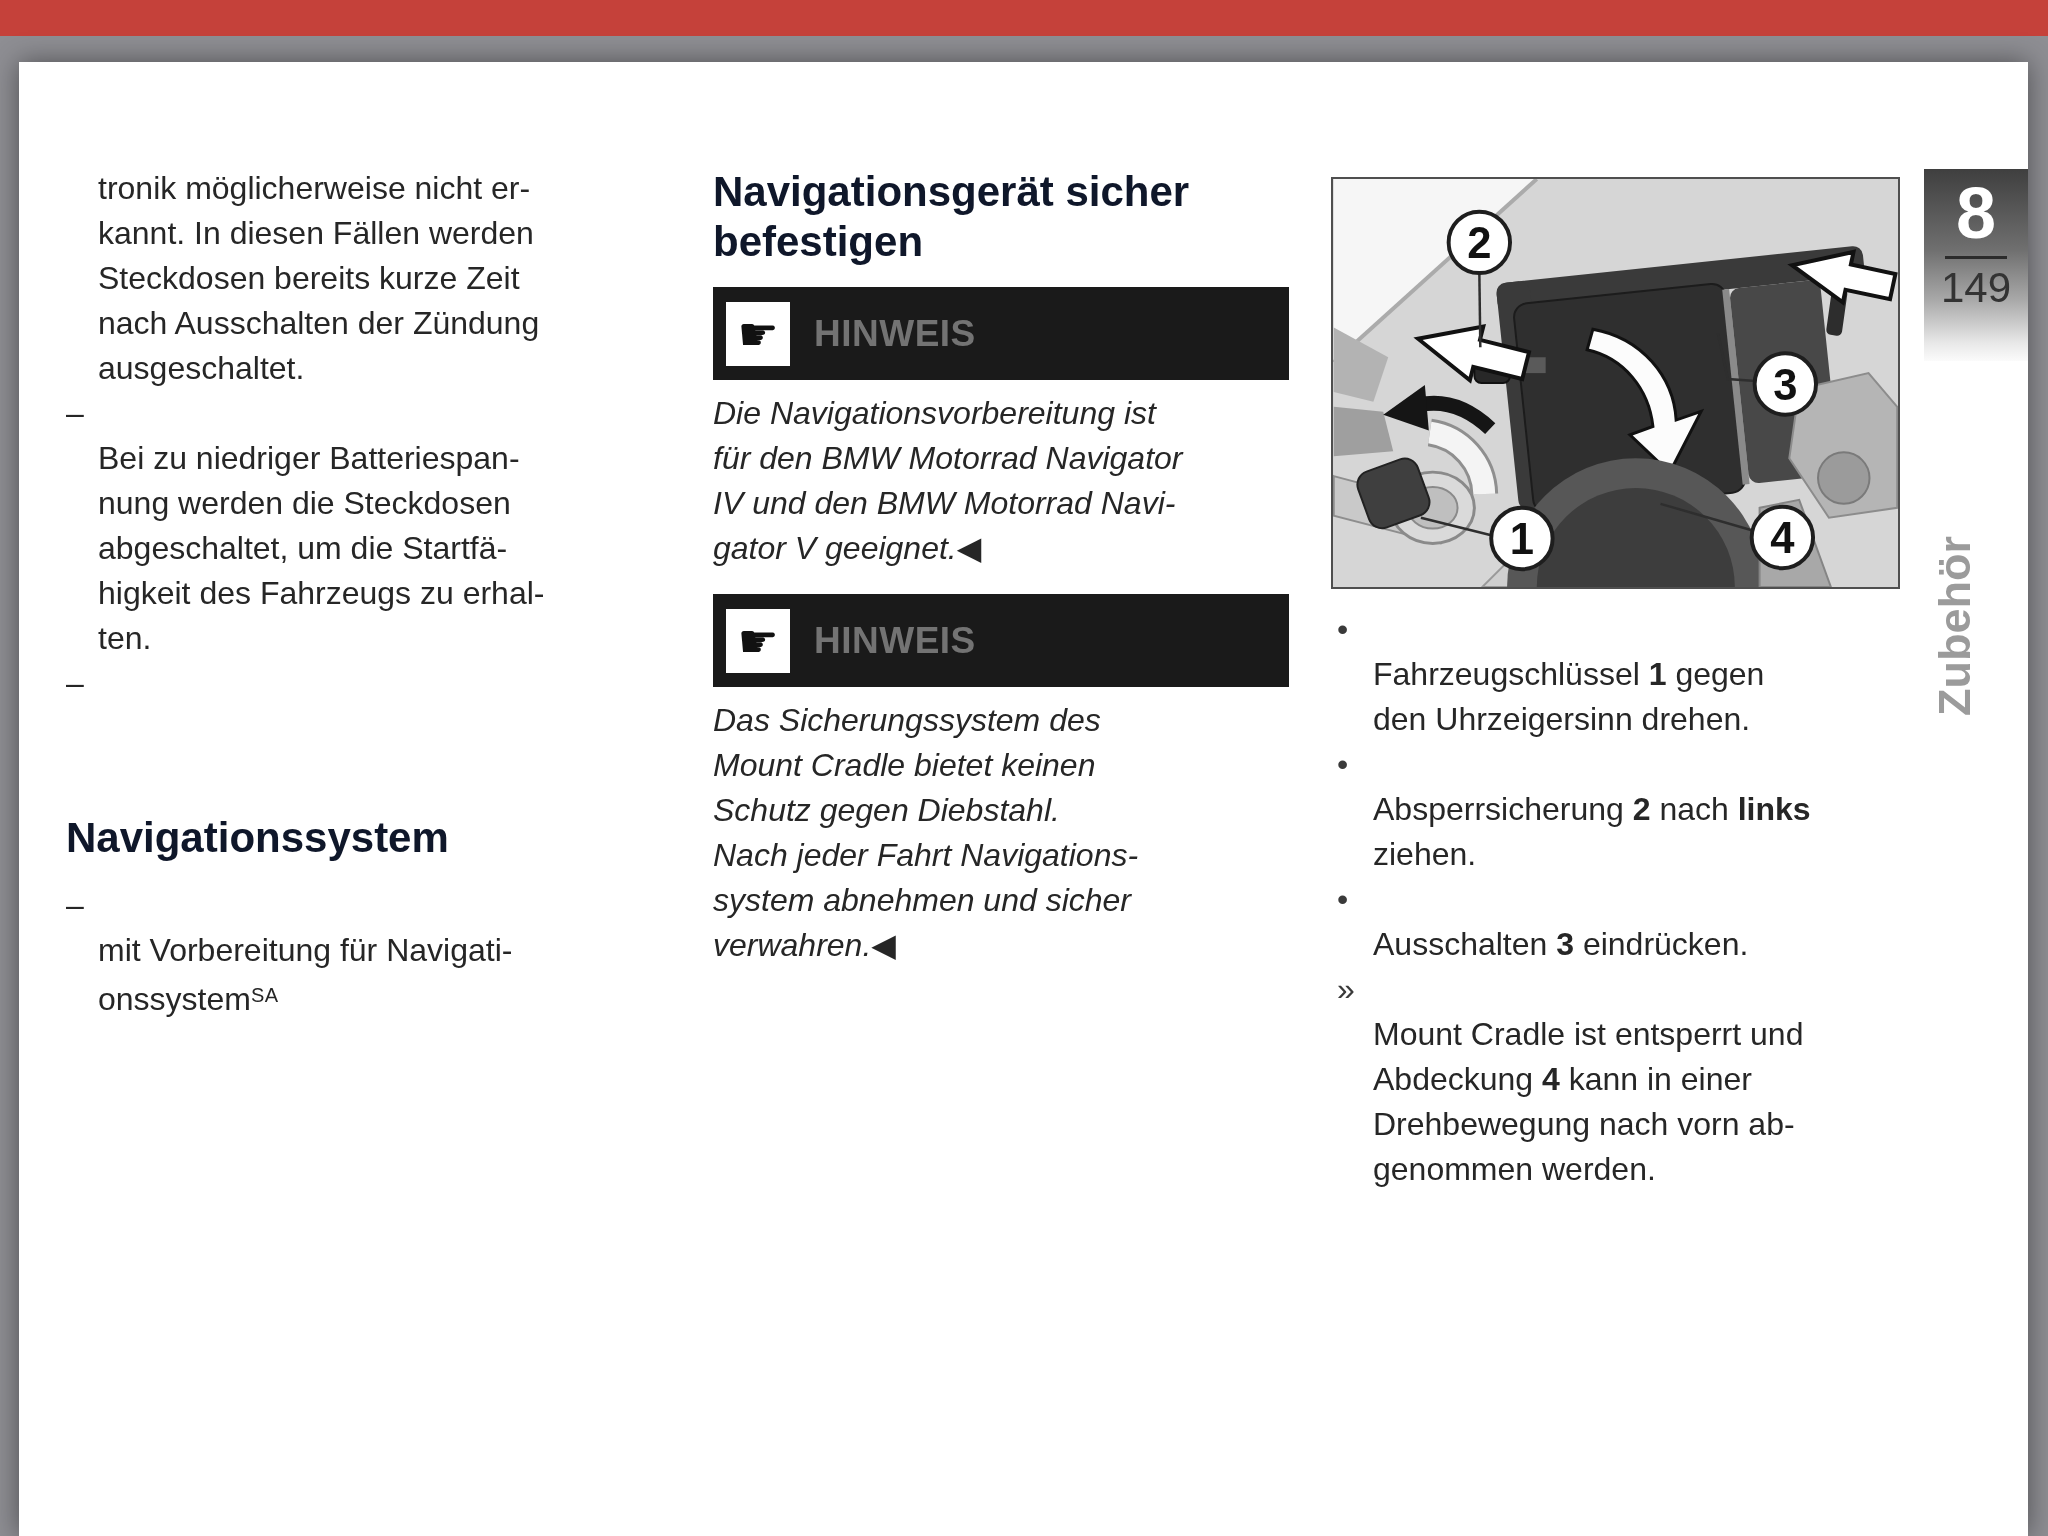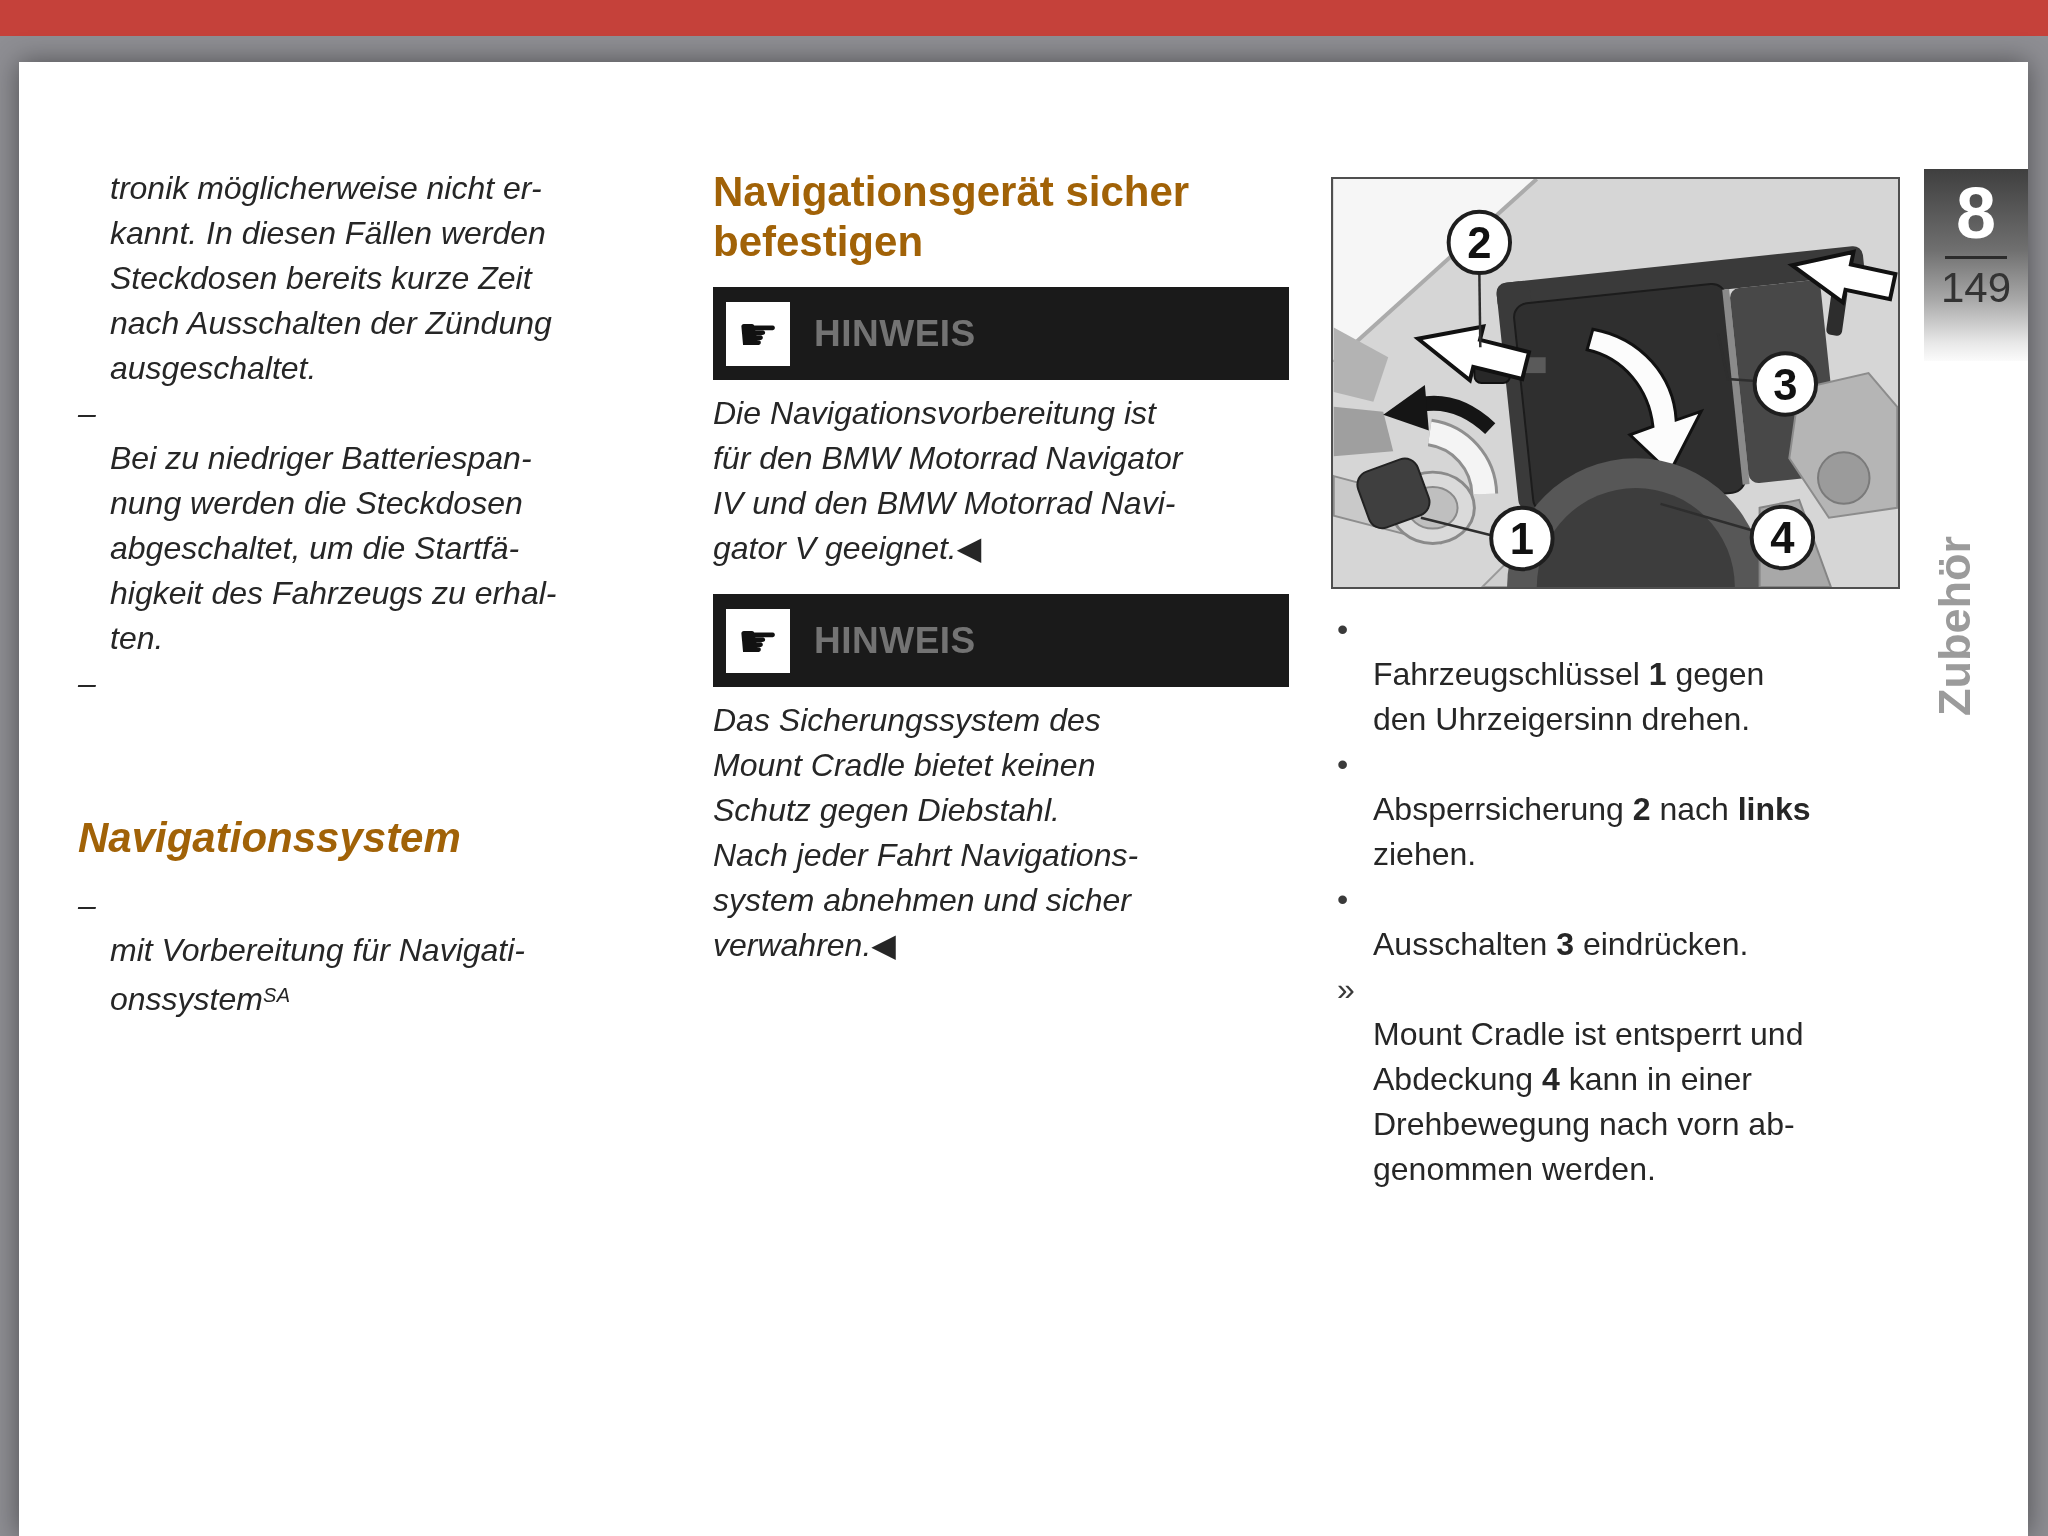--- a/index.html
+++ b/index.html
@@ -11,23 +11,23 @@
     color:var(--body,#262626);
   }
   .statusbar { position:absolute; left:0; top:0; width:2048px; height:36px; background:var(--red,#c5413a); }
   .page {
     position:absolute; left:19px; top:62px; width:2009px; height:1474px;
     background:#fff; box-shadow:0 0 26px rgba(0,0,0,.45);
   }
   .body-text { font-size:32px; line-height:45px; white-space:pre-line; }
   .hang { position:relative; padding-left:32px; }
   .hang .marker { position:absolute; left:0; top:0; }
-  h1.sect { font-size:42px; line-height:50px; font-weight:bold; color:#a16207; white-space:pre-line; }
-
-  .col-left  { position:absolute; left:59px;  top:104px; width:566px;font-style:italic; }
+  h1.sect { font-size:42px; line-height:50px; font-weight:bold; color:#0f172a; white-space:pre-line; }
+
+  .col-left  { position:absolute; left:47px;  top:104px; width:566px; }
   .col-left h1.sect { margin:62px 0 20px 0; }
   .sup { font-size:20px; vertical-align:8px; letter-spacing:.5px; }
 
   .col-mid { position:absolute; left:694px; top:105px; width:576px; }
   .notice {
     background:var(--notice,#1a1a1a); height:93px; display:flex; align-items:center;
     padding-left:13px; margin-top:20px;
   }
   .notice + .body-text { margin-top:11px;font-style:italic; }
   .notice .tile {

